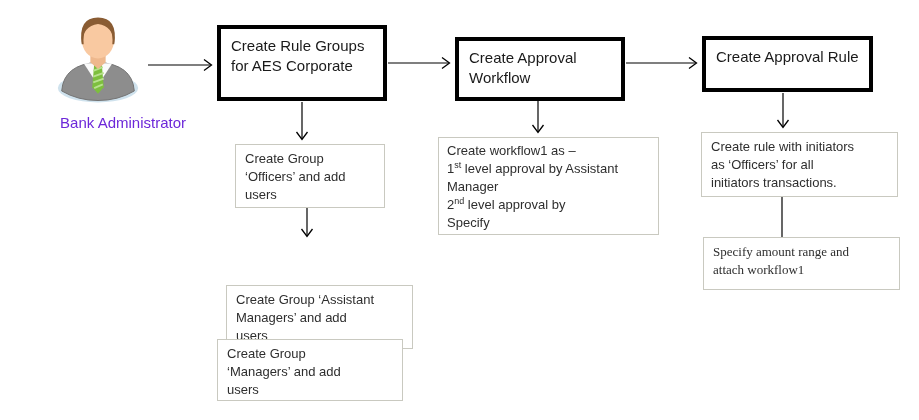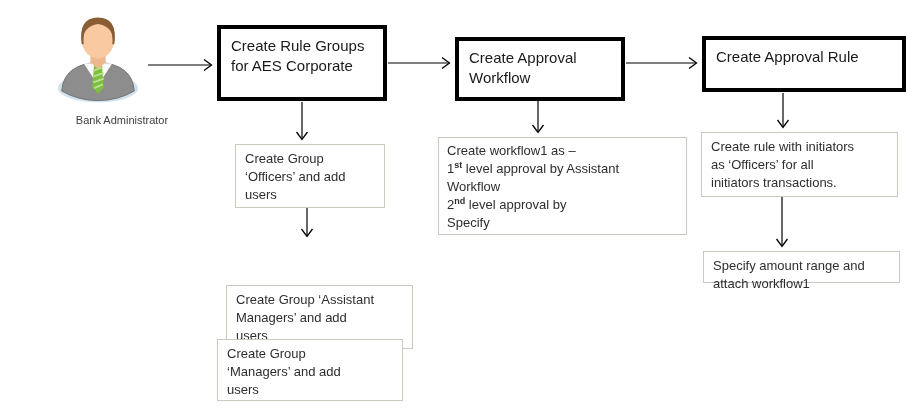--- a/index.html
+++ b/index.html
@@ -14,26 +14,26 @@
   .box-strong{
     border:4px solid #000000;
     font-size:15px;line-height:20px;color:#1a1a1a;
     padding:7px 10px;
   }
   .box-light{
     border:1px solid #c9c9c0;
     font-size:13px;line-height:18px;color:#2e2e2e;
     padding:5px 9px;
   }
-  .sup{font-size:9px;vertical-align:super;line-height:0;font-weight:bold;}
+  .sup{font-size:9px;vertical-align:super;line-height:0;}
   #arrow-layer{position:absolute;left:0;top:0;width:919px;height:420px;}
   #actor-icon{position:absolute;left:55px;top:12px;width:86px;height:92px;}
   #actor-label{
     position:absolute;left:58px;top:114px;width:128px;
-    text-align:center;font-size:11px;color:#404040;
+    text-align:right;font-size:15px;color:#6d28d9;
   }
 </style>
 </head>
 <body>
 
 <div id="canvas">
 
   <svg id="arrow-layer" width="919" height="420" viewBox="0 0 919 420">
     <defs>
       <marker id="ah" viewBox="-9 -7 11 14" markerWidth="11" markerHeight="14" refX="-0.5" refY="0" orient="auto" markerUnits="userSpaceOnUse">
@@ -71,21 +71,21 @@
   <div id="actor-label">Bank Administrator</div>
 
   <div class="box box-strong" style="left:217px;top:25px;width:170px;height:76px;">
     <span>Create Rule Groups for AES Corporate</span>
   </div>
 
   <div class="box box-strong" style="left:455px;top:37px;width:170px;height:64px;">
     <span>Create Approval Workflow</span>
   </div>
 
-  <div class="box box-strong" style="left:702px;top:36px;width:204px;height:56px;">
+  <div class="box box-strong" style="left:702px;top:36px;width:171px;height:56px;">
     <span>Create Approval Rule</span>
   </div>
 
   <div class="box box-light" style="left:235px;top:144px;width:150px;height:64px;">
     <div>Create Group</div>
     <div>‘Officers’ and add</div>
     <div>users</div>
   </div>
 
   <div class="box box-light" style="left:226px;top:241px;width:187px;height:64px;margin-top:44px;">
@@ -93,32 +93,32 @@
     <div>Managers’ and add</div>
     <div>users</div>
   </div>
 
   <div class="box box-light" style="left:217px;top:339px;width:186px;height:62px;">
     <div>Create Group</div>
     <div>‘Managers’ and add</div>
     <div>users</div>
   </div>
 
-  <div class="box box-light" style="left:438px;top:137px;width:249px;height:98px;line-height:18px;padding:4px 8px;">
+  <div class="box box-light" style="left:438px;top:137px;width:221px;height:98px;line-height:18px;padding:4px 8px;">
     <div>Create workflow1 as –</div>
     <div><span>1</span><span class="sup">st</span><span> level approval by Assistant</span></div>
-    <div>Workflow</div>
+    <div>Manager</div>
     <div><span>2</span><span class="sup">nd</span><span> level approval by</span></div>
     <div>Specify</div>
   </div>
 
   <div class="box box-light" style="left:693px;top:132px;width:197px;height:65px;margin-left:8px;">
     <div>Create rule with initiators</div>
     <div>as ‘Officers’ for all</div>
     <div>initiators transactions.</div>
   </div>
 
-  <div class="box box-light" style="left:703px;top:251px;width:197px;height:32px;">
+  <div class="box box-light" style="left:703px;top:237px;width:197px;height:53px;font-family:Liberation Serif, serif;">
     <div>Specify amount range and</div>
     <div>attach workflow1</div>
   </div>
 
 </div>
 
 </body></html>

